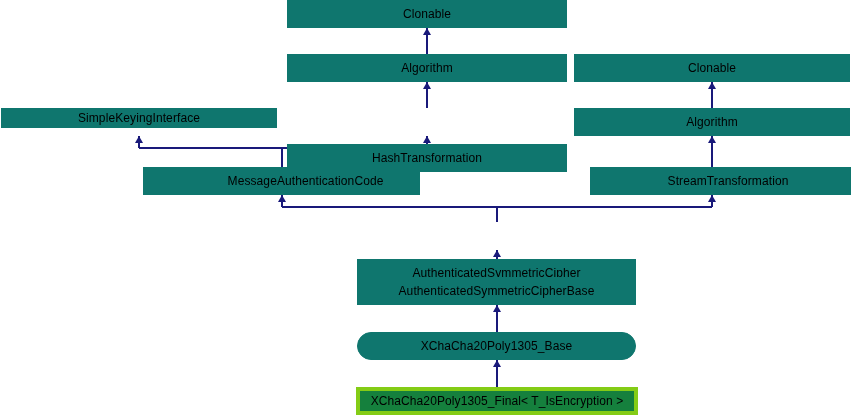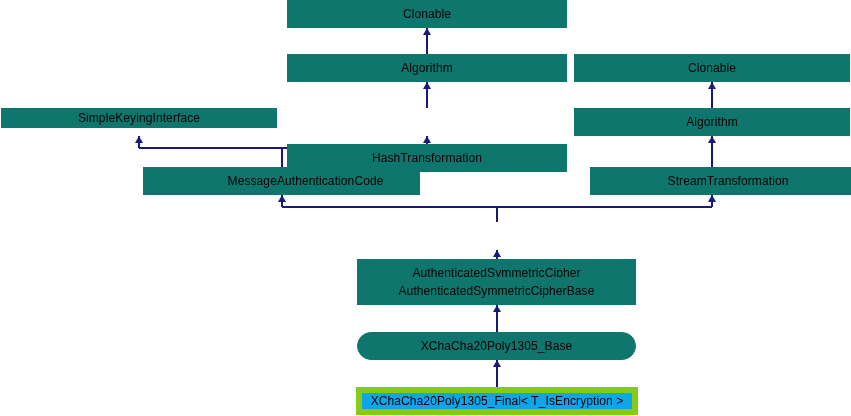--- a/index.html
+++ b/index.html
@@ -19,22 +19,22 @@
     display:flex;
     align-items:center;
     justify-content:center;
     font-size:12px;
     line-height:1;
     color:#000000;
     white-space:nowrap;
     letter-spacing:0.1px;
   }
   .node.current{
-    background:#0ea5e9;
-    border:6px solid #84cc16;
+    background:#15803d;
+    border:4px solid #84cc16;
     justify-content:center;
   }
   .node .label{
     display:block;
     pointer-events:none;
   }
   svg#edges{
     position:absolute;
     left:0;top:0;
     width:851px;

